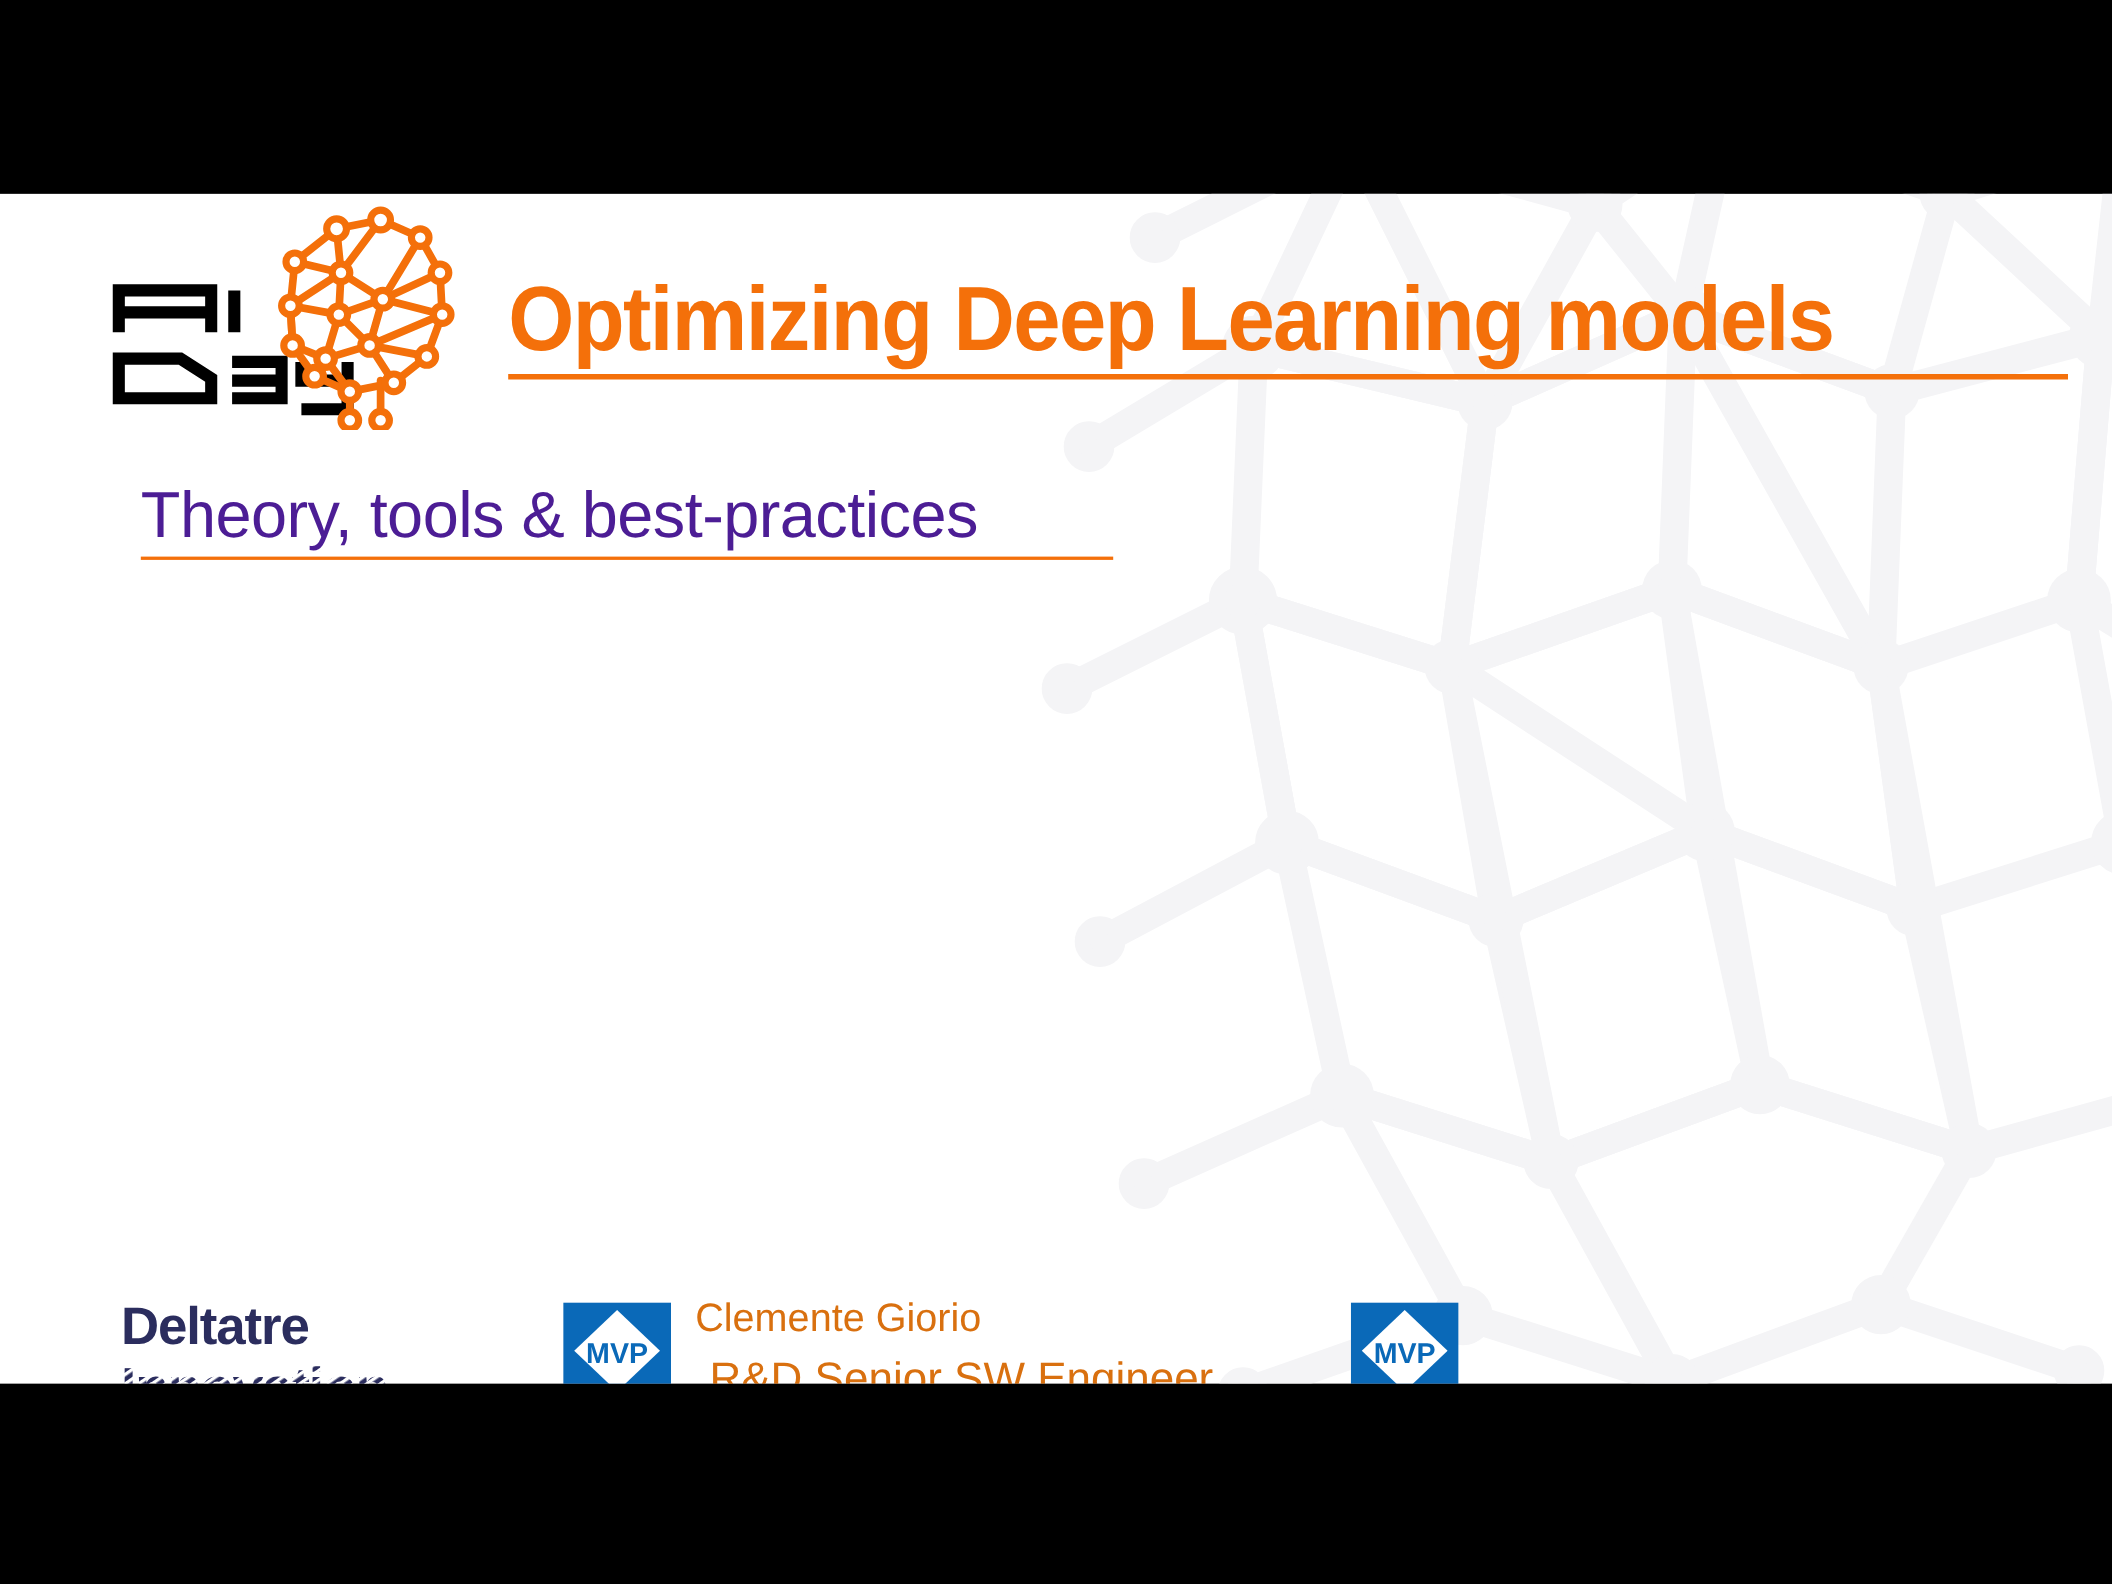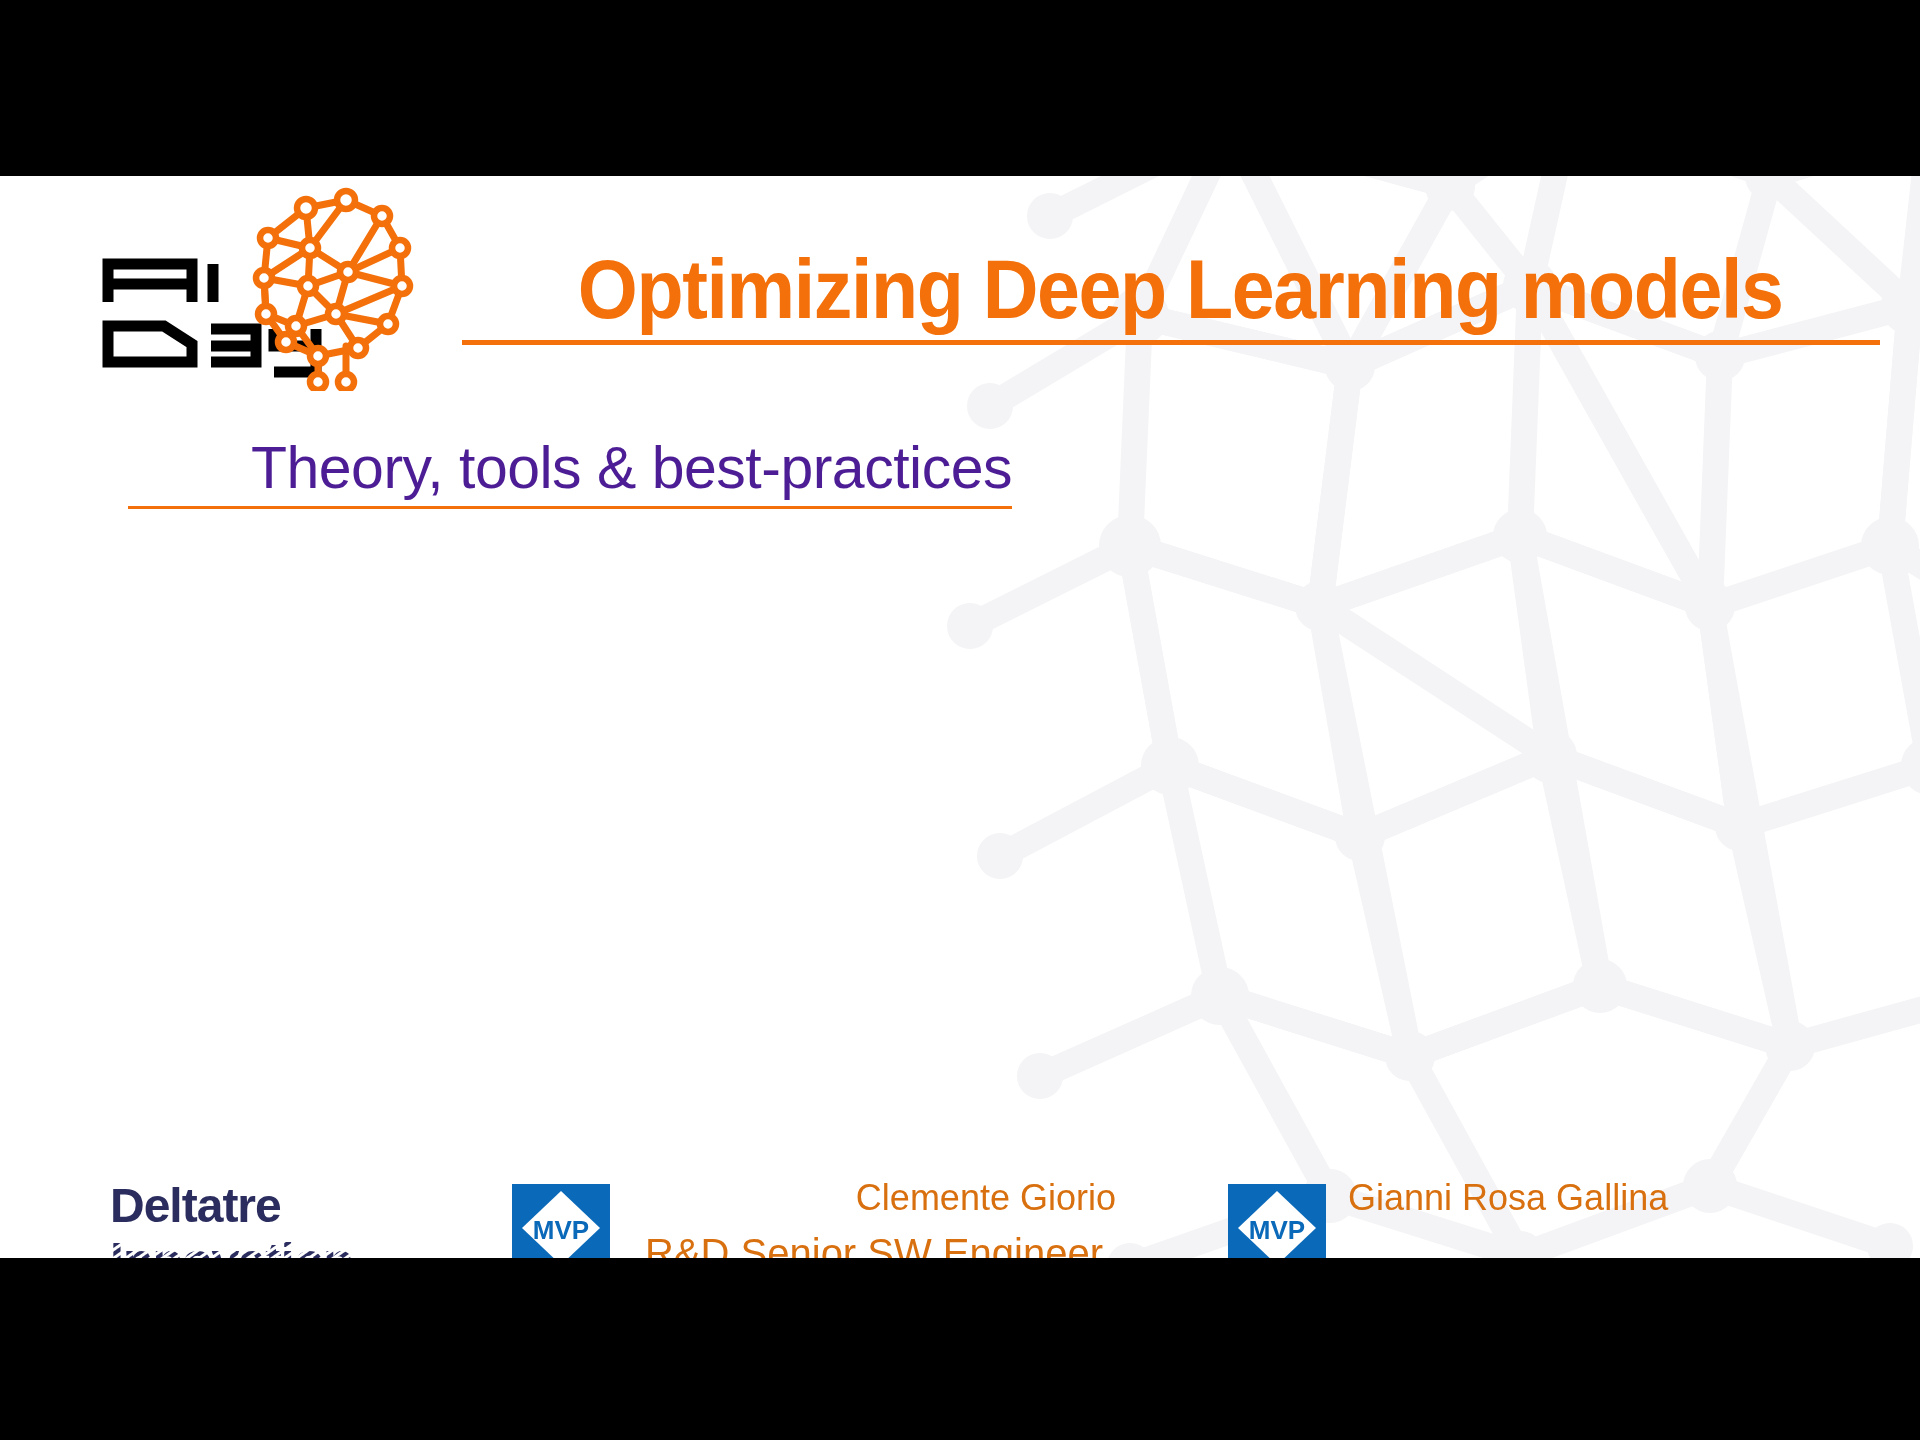--- a/index.html
+++ b/index.html
@@ -34,21 +34,20 @@
 
   
   #slide-canvas {
     position: absolute;
     left: 0;
     top: 176px;
     width: 1920px;
     height: 1082px;
     background: #ffffff;
     overflow: hidden;
-    text-align: right;
   }
 
   
   #bg-watermark {
     position: absolute;
     left: 930px;
     top: -110px;
     width: 1120px;
     height: 1260px;
     opacity: 1;
@@ -361,21 +360,20 @@
           <svg width="98" height="122" viewBox="0 0 98 122" xmlns="http://www.w3.org/2000/svg" role="img">
             <rect x="0" y="0" width="98" height="122" fill="#0A69B8"></rect>
             <polygon points="49,7 88,44 49,81 10,44" fill="#FFFFFF"></polygon>
             <text x="49" y="55" text-anchor="middle" font-family="'Liberation Sans', sans-serif" font-size="26" font-weight="700" fill="#0A69B8">MVP</text>
             <text x="4" y="96" font-family="'Liberation Sans', sans-serif" font-size="18" font-weight="700" fill="#FFFFFF">Microsoft®</text>
             <text x="49" y="109" text-anchor="middle" font-family="'Liberation Sans', sans-serif" font-size="13" fill="#FFFFFF">Most Valuable</text>
             <text x="49" y="120" text-anchor="middle" font-family="'Liberation Sans', sans-serif" font-size="13" fill="#FFFFFF">Professional</text>
           </svg>
         </div>
         <div class="speaker-text">
-          <p class="speaker-name">Gianni Rosa Gallina</p>
 
         </div>
       </div>
 
     </div>
   </div>
 
   <div class="letterbox bottom"></div>
 </div>
 

